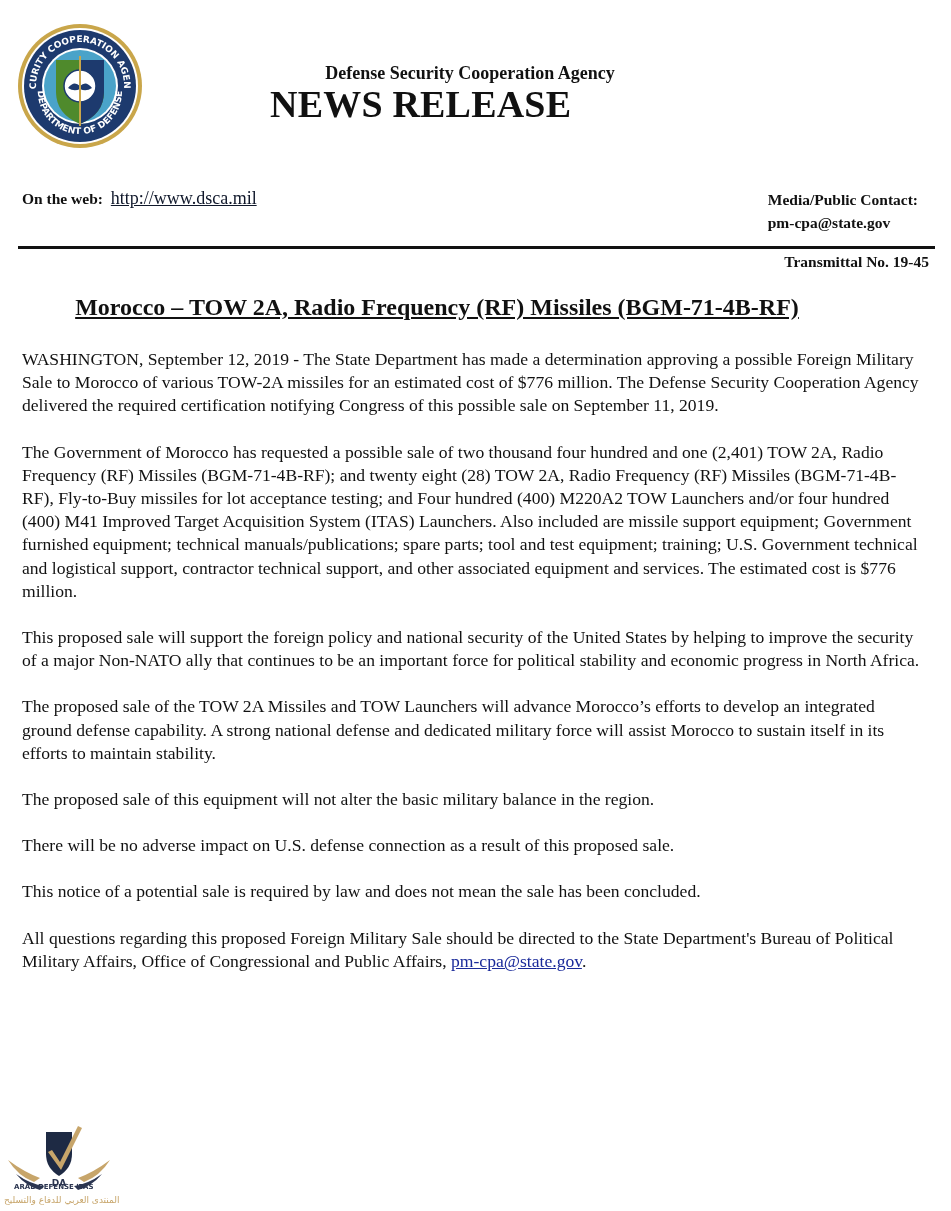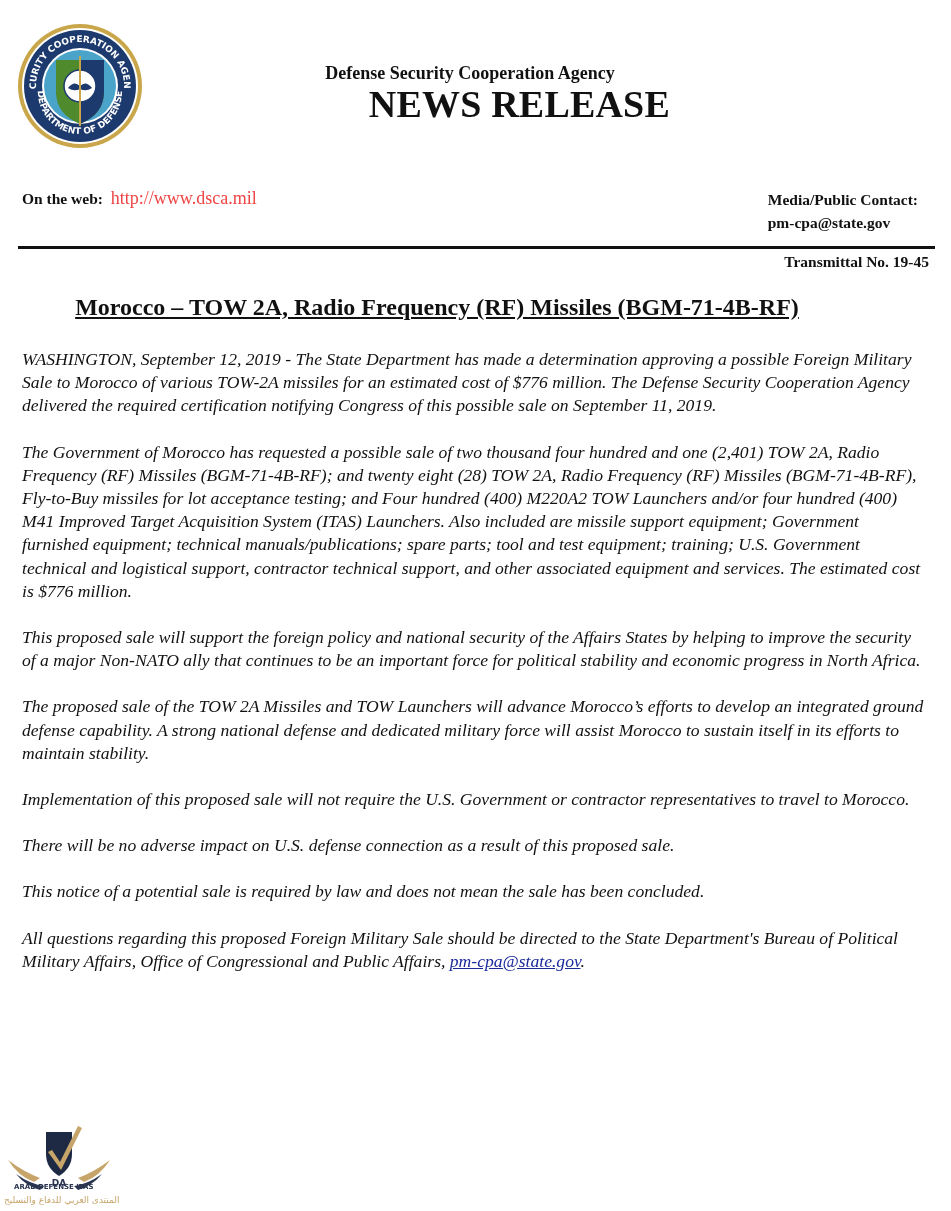--- a/index.html
+++ b/index.html
@@ -3,31 +3,31 @@
   <meta charset="utf-8">
   <style>
     html, body { margin: 0; padding: 0; background: #ffffff; }
     body {
       width: 951px; height: 1211px; position: relative; overflow: hidden;
       font-family: "Liberation Serif", "DejaVu Serif", serif; color: #111;
     }
     .seal { position: absolute; left: 16px; top: 22px; width: 128px; height: 128px; }
     .agency { position: absolute; left: 300px; width: 340px; top: 63px; text-align: center;
       font-weight: bold; font-size: 18px; }
-    .release { position: absolute; left: 270px; width: 400px; top: 82px; text-align: right;
+    .release { position: absolute; left: 270px; width: 400px; top: 82px; text-align: left;
       font-weight: bold; font-size: 38px; letter-spacing: 0.2px; }
     .web { position: absolute; left: 22px; top: 188px; font-size: 15.5px; font-weight: bold; }
-    .web a { font-weight: normal; color: #ef4444; font-size: 18px; margin-left: 4px; }
+    .web a { font-weight: normal; color: #0f172a; text-decoration: underline; font-size: 18px; margin-left: 4px; }
     .contact { position: absolute; right: 33px; top: 188px; text-align: left; font-weight: bold; font-size: 15.5px; line-height: 23px; }
     .rule { position: absolute; left: 18px; width: 917px; top: 246px; height: 3px; background: #111; }
     .transmittal { position: absolute; right: 22px; top: 253px; font-weight: bold; font-size: 15.5px; text-align: center; }
     .title { position: absolute; left: 0; width: 874px; top: 294px; text-align: center;
       font-weight: bold; font-size: 24px; text-decoration: underline; }
     .body { position: absolute; left: 22px; width: 910px; top: 348px; font-size: 17.6px; line-height: 23.2px; }
-    .body p { margin: 0 4px 23px 0; font-style: italic; }
+    .body p { margin: 0 4px 23px 0; }
     .body a { color: #1a2a9a; text-decoration: underline; }
     .watermark { position: absolute; left: 4px; top: 1122px; width: 110px; height: 86px; }
     .wm-text1 { position: absolute; left: 14px; top: 1183px; font-size: 7px; font-weight: bold; color: #2b3550; font-family: "DejaVu Sans", sans-serif; }
     .wm-text2 { position: absolute; left: 4px; top: 1195px; font-size: 9px; color: #c7a56a; font-family: "DejaVu Sans", sans-serif; text-align: center; }
   </style>
 </head>
 <body>
 
 <svg class="seal" viewBox="0 0 128 128">
   <circle cx="64" cy="64" r="62" fill="#c9a64a"></circle>
@@ -66,23 +66,23 @@
 </div>
 
 <div class="rule"></div>
 <div class="transmittal">Transmittal No. 19-45</div>
 
 <div class="title">Morocco – TOW 2A, Radio Frequency (RF) Missiles (BGM-71-4B-RF)</div>
 
 <div class="body">
   <p>WASHINGTON, September 12, 2019 - The State Department has made a determination approving a possible Foreign Military Sale to Morocco of various TOW-2A missiles for an estimated cost of $776 million.  The Defense Security Cooperation Agency delivered the required certification notifying Congress of this possible sale on September 11, 2019.</p>
   <p>The Government of Morocco has requested a possible sale of two thousand four hundred and one (2,401) TOW 2A, Radio Frequency (RF) Missiles (BGM-71-4B-RF); and twenty eight (28) TOW 2A, Radio Frequency (RF) Missiles (BGM-71-4B-RF), Fly-to-Buy missiles for lot acceptance testing; and Four hundred (400) M220A2 TOW Launchers and/or four hundred (400) M41 Improved Target Acquisition System (ITAS) Launchers.  Also included are missile support equipment; Government furnished equipment; technical manuals/publications; spare parts; tool and test equipment; training; U.S. Government technical and logistical support, contractor technical support, and other associated equipment and services.  The estimated cost is $776 million.</p>
-  <p>This proposed sale will support the foreign policy and national security of the Affairs States by helping to improve the security of a major Non-NATO ally that continues to be an important force for political stability and economic progress in North Africa.</p>
+  <p>This proposed sale will support the foreign policy and national security of the United States by helping to improve the security of a major Non-NATO ally that continues to be an important force for political stability and economic progress in North Africa.</p>
   <p>The proposed sale of the TOW 2A Missiles and TOW Launchers will advance Morocco’s efforts to develop an integrated ground defense capability.  A strong national defense and dedicated military force will assist Morocco to sustain itself in its efforts to maintain stability.</p>
-  <p>Implementation of this proposed sale will not require the U.S. Government or contractor representatives to travel to Morocco.</p>
+  <p>The proposed sale of this equipment will not alter the basic military balance in the region.</p>
   <p>There will be no adverse impact on U.S. defense connection as a result of this proposed sale.</p>
   <p>This notice of a potential sale is required by law and does not mean the sale has been concluded.</p>
   <p><span>All questions regarding this proposed Foreign Military Sale should be directed to the State Department's Bureau of Political Military Affairs, Office of Congressional and Public Affairs, </span><a>pm-cpa@state.gov</a><span>.</span></p>
 </div>
 
 <svg class="watermark" viewBox="0 0 110 86">
   <path d="M4 38 Q20 50 36 56 L30 60 Q14 54 4 38 Z" fill="#c7a56a"></path>
   <path d="M106 38 Q90 50 74 56 L80 60 Q96 54 106 38 Z" fill="#c7a56a"></path>
   <path d="M12 52 Q26 62 40 64 L36 68 Q22 64 12 52 Z" fill="#2b3550"></path>
   <path d="M98 52 Q84 62 70 64 L74 68 Q88 64 98 52 Z" fill="#2b3550"></path>

